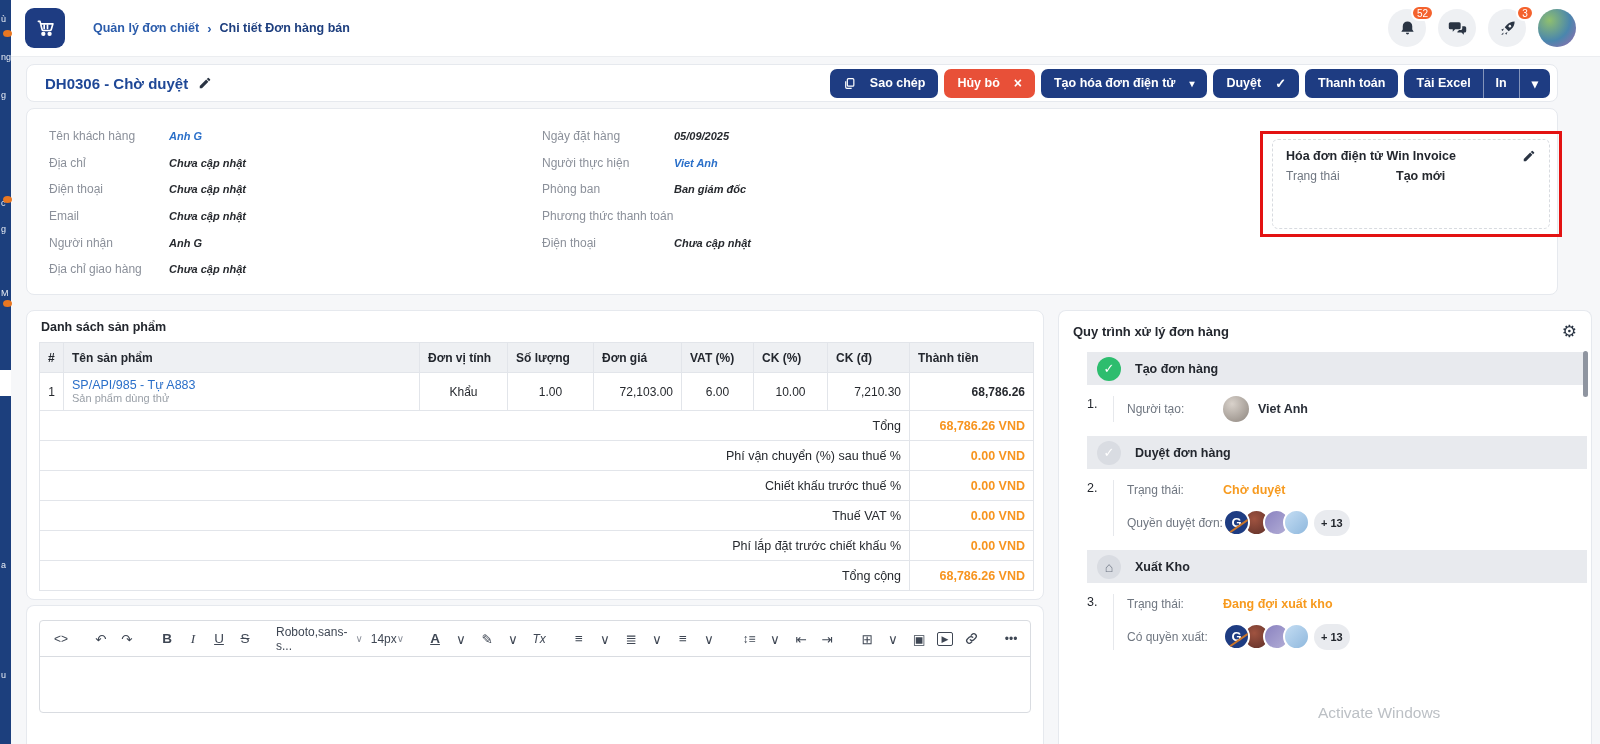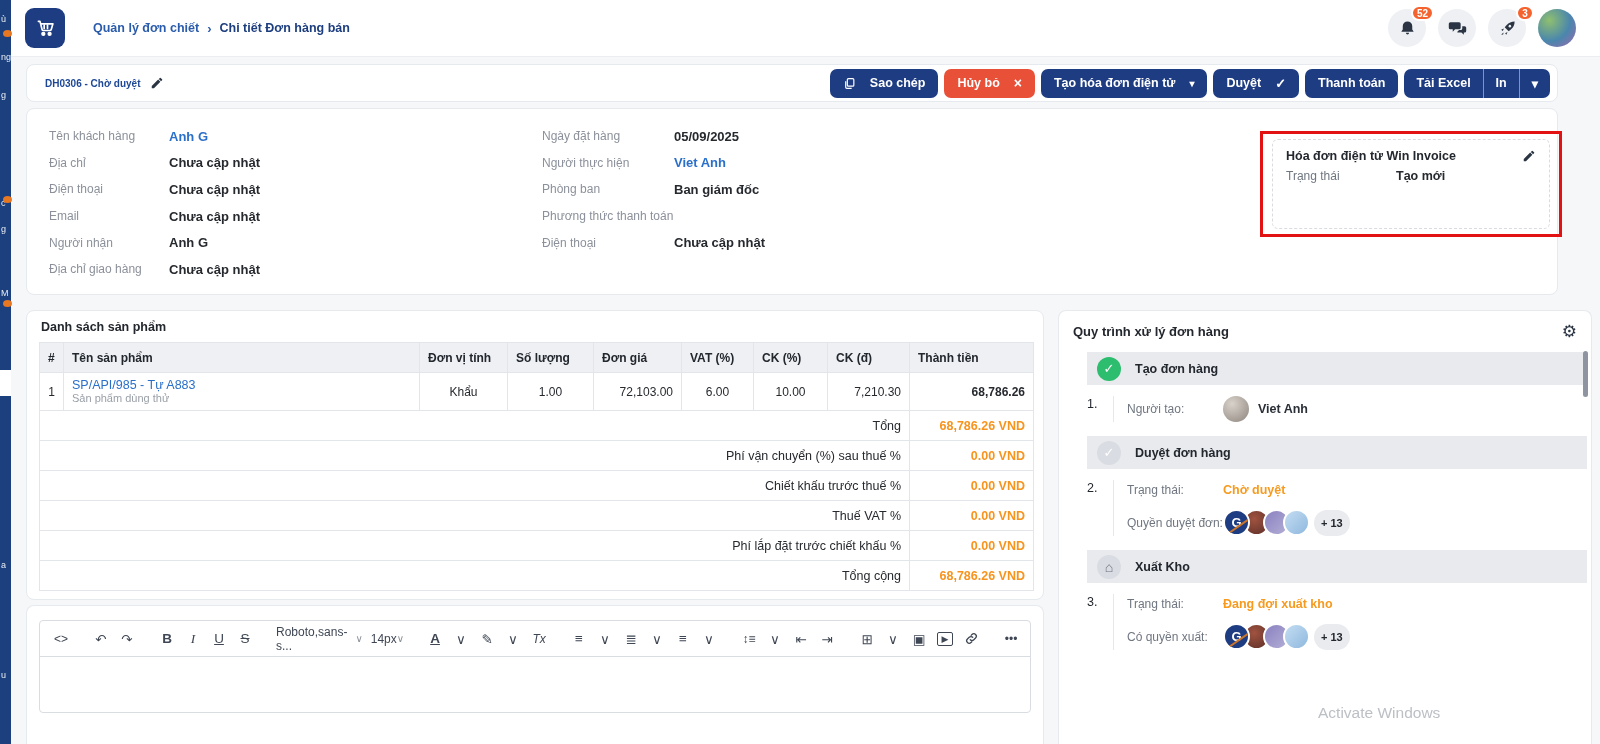--- a/index.html
+++ b/index.html
@@ -13,43 +13,43 @@
   .strip .gap { position:absolute; left:0; top:370px; width:11px; height:26px; background:#fff; }
   .strip .frag { position:absolute; left:1px; color:#e8edf5; font-size:9px; line-height:10px; }
   .strip .dot { position:absolute; left:3px; width:9px; height:7px; border-radius:50%; background:#e87722; }
   
   .header { position:absolute; left:11px; top:0; width:1589px; height:57px; background:#fff; border-bottom:1px solid #ebedf0; display:flex; align-items:center; }
   .cart-btn { width:40px; height:40px; margin-left:14px; border-radius:9px; background:#1e3c82; display:flex; align-items:center; justify-content:center; }
   .crumbs { margin-left:28px; display:flex; align-items:center; gap:8px; font-size:12.5px; font-weight:bold; }
   .crumb1 { color:#2b5cab; } .crumb-sep { color:#2b5cab; font-size:13px; } .crumb2 { color:#1d3e7e; }
   .hright { margin-left:auto; margin-right:24px; display:flex; align-items:center; gap:12px; }
   .hicon { position:relative; width:38px; height:38px; border-radius:50%; background:#eef0f3; display:flex; align-items:center; justify-content:center; }
-  .badge { position:absolute; top:-4px; right:-8px; min-width:18px; height:16px; padding:0 4px; border-radius:9px; background:#f4622d; color:#fff; font-size:10px; font-weight:bold; display:flex; align-items:center; justify-content:center; border:2px solid #fff;margin-left:45px; }
+  .badge { position:absolute; top:-4px; right:-8px; min-width:18px; height:16px; padding:0 4px; border-radius:9px; background:#f4622d; color:#fff; font-size:10px; font-weight:normal; display:flex; align-items:center; justify-content:center; border:2px solid #fff;margin-left:45px; }
   .user-avatar { width:38px; height:38px; border-radius:50%; background:radial-gradient(circle at 30% 30%, #8fbf6f, #4a86ad 55%, #8e6fae 90%); }
   
   .card { position:absolute; background:#fff; border:1px solid #e6e9ee; border-radius:8px; }
   
   .title-card { left:26px; top:64px; width:1532px; height:38px; display:flex; align-items:center; padding:0 7px 0 18px; }
-  .page-title { color:#1e4796; font-weight:bold; font-size:10px; }
+  .page-title { color:#1e4796; font-weight:bold; font-size:15px; }
   .title-edit { margin-left:10px; display:flex; }
   .actions { margin-left:auto; display:flex; align-items:center; gap:6px; }
   .btn { height:29px; border-radius:7px; background:#1e3c82; color:#fff; font-size:12.5px; font-weight:bold; display:inline-flex; align-items:center; gap:14px; padding:0 13px; border:none; cursor:pointer; white-space:nowrap; }
   .btn.danger { background:#e85038; }
   .btn .caret { font-size:10px; } .btn .x { font-size:14px; font-weight:bold; } .btn .chk { font-size:13px; }
   .btn-group { display:flex; align-items:stretch; background:#1e3c82; border-radius:7px; height:29px; }
   .btn-group .seg { display:flex; align-items:center; padding:0 12px; color:#fff; font-size:12.5px; font-weight:bold; cursor:pointer; }
   .btn-group .seg + .seg { border-left:1px solid rgba(255,255,255,.45); }
   
   .info-card { left:26px; top:108px; width:1532px; height:187px; }
   .icol { position:absolute; top:14px; }
   .icol.c1 { left:22px; width:470px; } .icol.c2 { left:515px; width:470px; }
   .irow { display:flex; align-items:center; height:26.6px; }
   .ilabel { color:#8b909a; font-size:12px; flex:0 0 120px; }
   .c2 .ilabel { flex-basis:132px; }
-  .ival { font-size:13px; font-weight:bold; color:#26292e; }
+  .ival { font-size:11px; font-weight:bold; color:#26292e;font-style:italic; }
   .ival.link { color:#2a6fc9; }
   
   .inv-annot { position:absolute; left:1233px; top:22px; width:302px; height:106px; border:3px solid #e31212; }
   .inv-box { position:absolute; left:9px; top:5px; right:9px; bottom:5px; border:1px dashed #d8dbe0; border-radius:6px; padding:9px 13px; }
   .inv-head { display:flex; align-items:flex-start; }
   .inv-title { font-size:12.5px; font-weight:bold; color:#23272e; }
   .inv-edit { margin-left:auto; display:flex; }
   .inv-row { display:flex; height:26px; align-items:center; }
   .inv-label { color:#6f7680; font-size:12px; flex:0 0 110px; }
   .inv-val { font-size:12.5px; font-weight:bold; }

